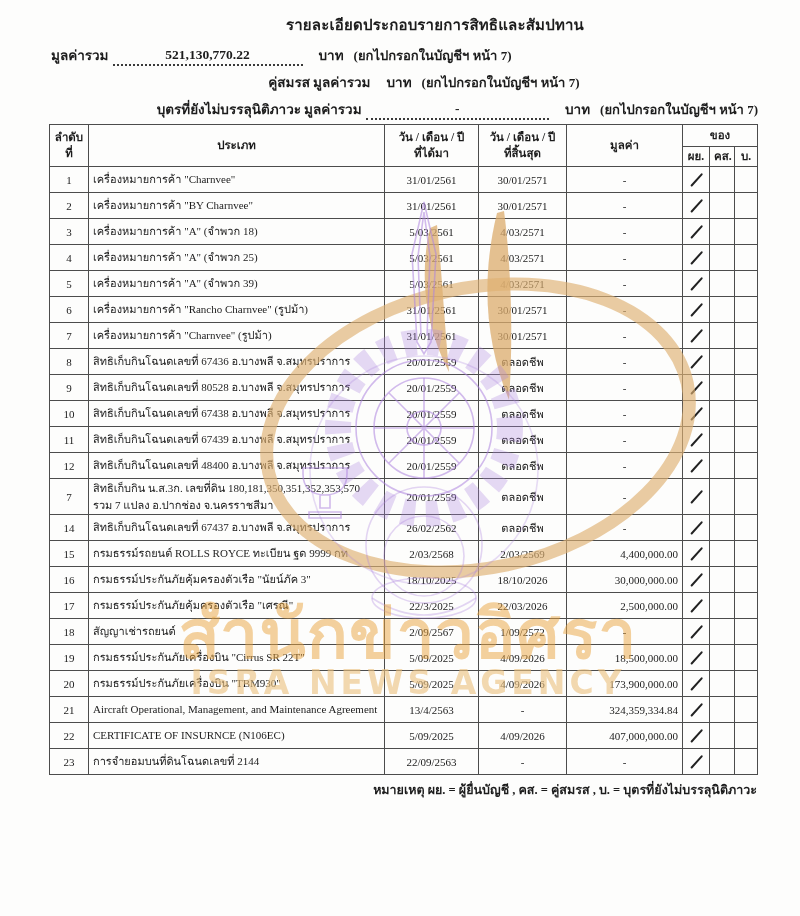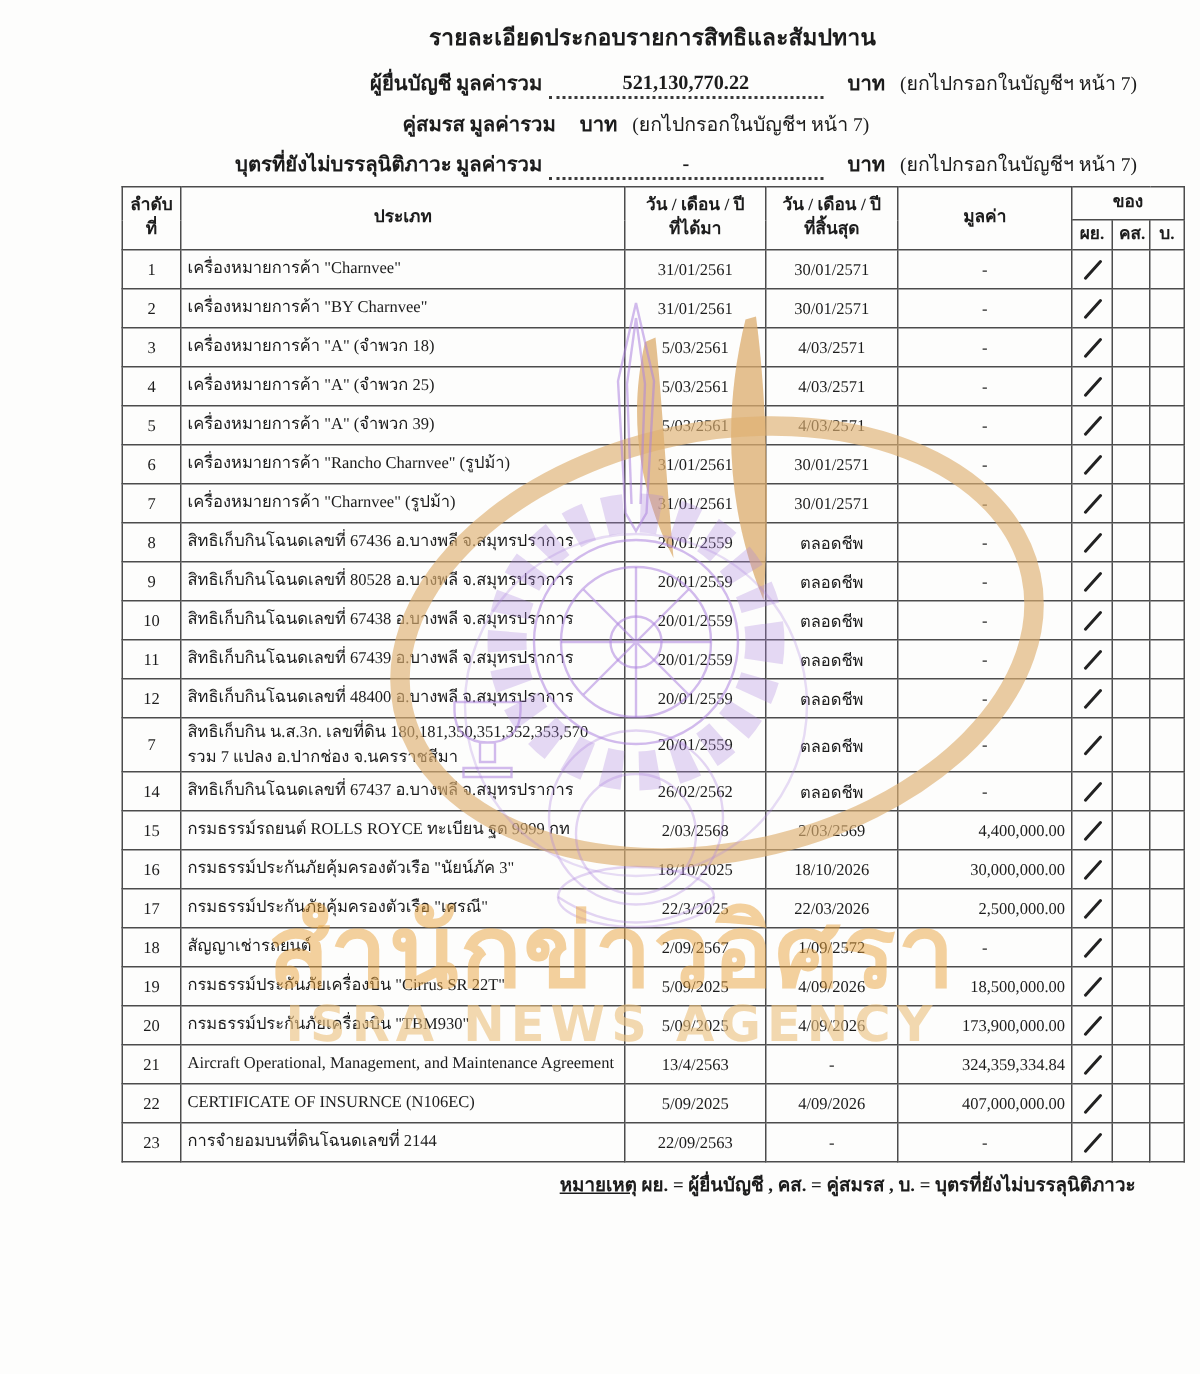--- a/index.html
+++ b/index.html
@@ -14,25 +14,25 @@
   }
   #summary{position:absolute;top:39px;left:48px;width:710px;font-size:13.5px;font-weight:bold;}
   .sum-line{display:flex;align-items:flex-end;height:27px;}
   .sum-label{width:262px;text-align:right;white-space:nowrap;}
   .sum-field{margin-left:3px;white-space:nowrap;}
   .sum-value{
     width:190px;margin-left:4px;text-align:center;
     border-bottom:2px dotted #3a3a3a;padding-bottom:1px;white-space:nowrap;
   }
   .sum-unit{margin-left:16px;white-space:nowrap;}
-  .sum-note{margin-left:10px;font-weight:normal;white-space:nowrap;font-size:13px;}
+  .sum-note{margin-left:10px;font-weight:bold;white-space:nowrap;font-size:13px;}
   
   #rights-table{
     position:absolute;top:124px;left:49px;width:708px;
-    border-collapse:collapse;table-layout:fixed;font-size:11px;margin-left:32px;
+    border-collapse:collapse;table-layout:fixed;font-size:11px;
   }
   #rights-table th,#rights-table td{
     border:1px solid #4c4c4c;padding:1px 4px;vertical-align:middle;
     overflow:hidden;
   }
   #rights-table th{font-weight:bold;font-size:11.5px;white-space:pre-line;line-height:1.35;}
   td.c-no{text-align:center;}
   td.c-type{text-align:left;padding-left:7px;line-height:1.5;}
   td.c-date{text-align:center;}
   td.c-value{text-align:right;padding-right:6px;}
@@ -40,21 +40,21 @@
   td.c-own{text-align:center;padding:0;}
   #rights-table tbody tr{height:26px;}
   .check-slash{
     width:17px;height:1.6px;background:#222;margin:0 auto;
     transform:rotate(-48deg);border-radius:1px;
   }
   
   #footnote{
     position:absolute;top:780px;right:43px;font-size:12.5px;font-weight:bold;white-space:nowrap;
   }
-  #footnote .note-label{text-decoration:underline;}
+  #footnote .note-label{}
   
   #watermark{position:absolute;inset:0;pointer-events:none;z-index:6;}
   #wm-thai{
     position:absolute;top:580px;left:168px;width:480px;text-align:center;
     font-family:"DejaVu Sans","Liberation Sans",sans-serif;
     font-size:68px;font-weight:bold;color:rgba(233,164,62,0.50);
     white-space:nowrap;letter-spacing:1px;
   }
   #wm-english{
     position:absolute;top:663px;left:168px;width:480px;text-align:center;
@@ -65,21 +65,20 @@
 </style>
 </head>
 <body>
 
 <div id="page">
 
   <div id="doc-title">รายละเอียดประกอบรายการสิทธิและสัมปทาน</div>
 
   <div id="summary">
     <div class="sum-line">
-      <span class="sum-label">ผู้ยื่นบัญชี</span>
       <span class="sum-field">มูลค่ารวม</span>
       <span class="sum-value">521,130,770.22</span>
       <span class="sum-unit">บาท</span>
       <span class="sum-note">(ยกไปกรอกในบัญชีฯ หน้า 7)</span>
     </div>
     <div class="sum-line">
       <span class="sum-label">คู่สมรส</span>
       <span class="sum-field">มูลค่ารวม</span>
       <span class="sum-unit">บาท</span>
       <span class="sum-note">(ยกไปกรอกในบัญชีฯ หน้า 7)</span>

